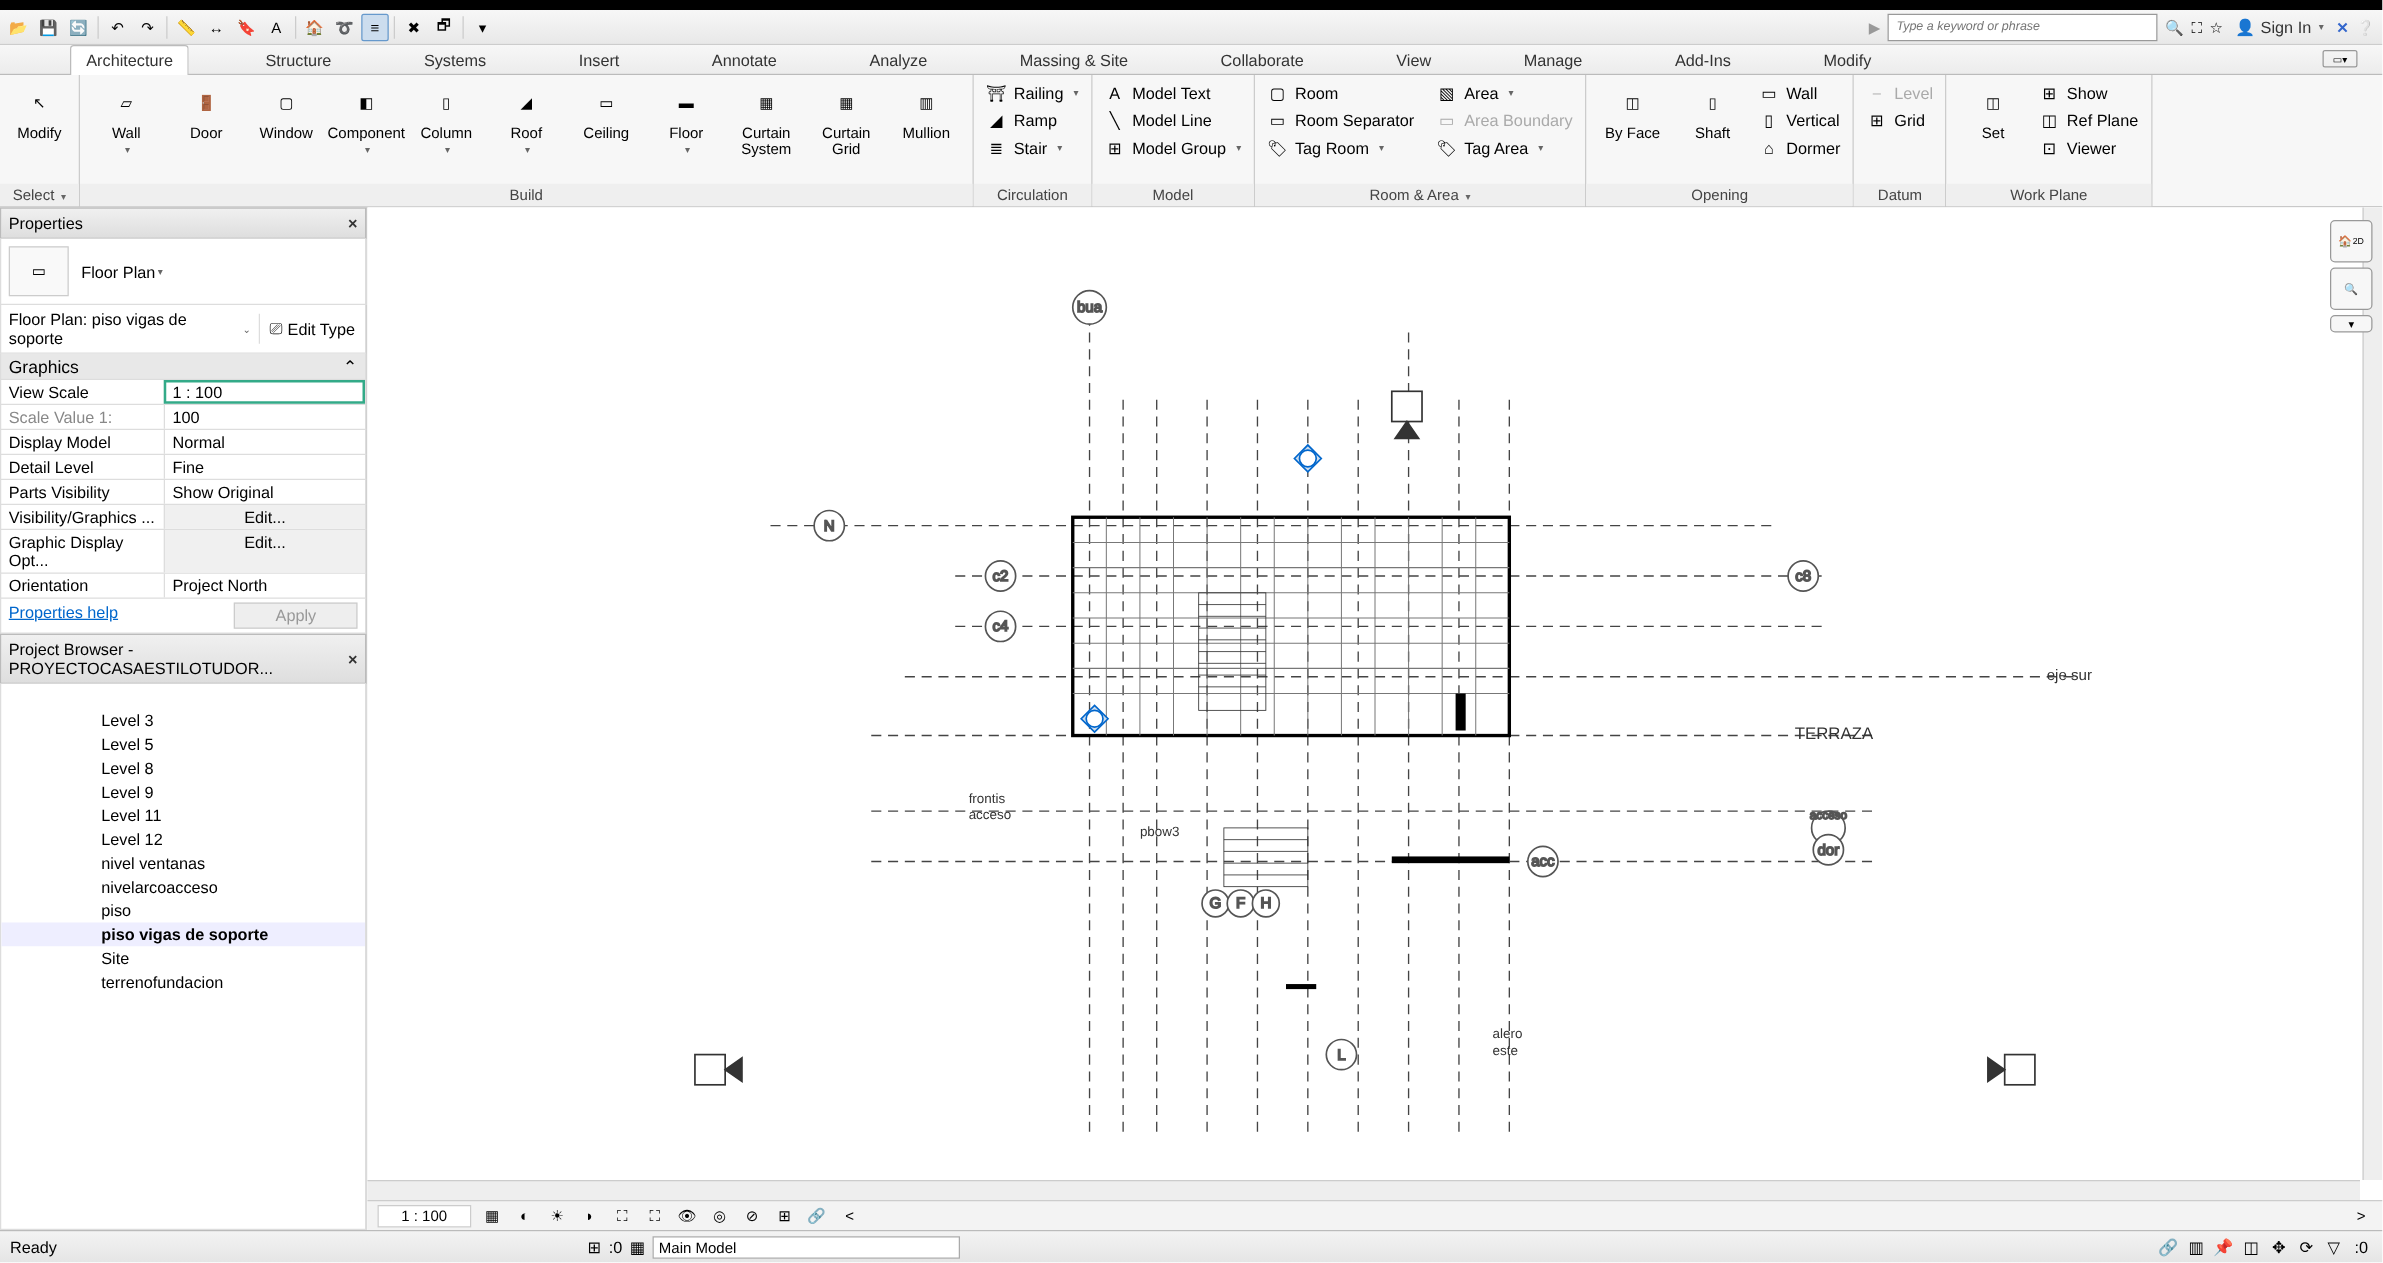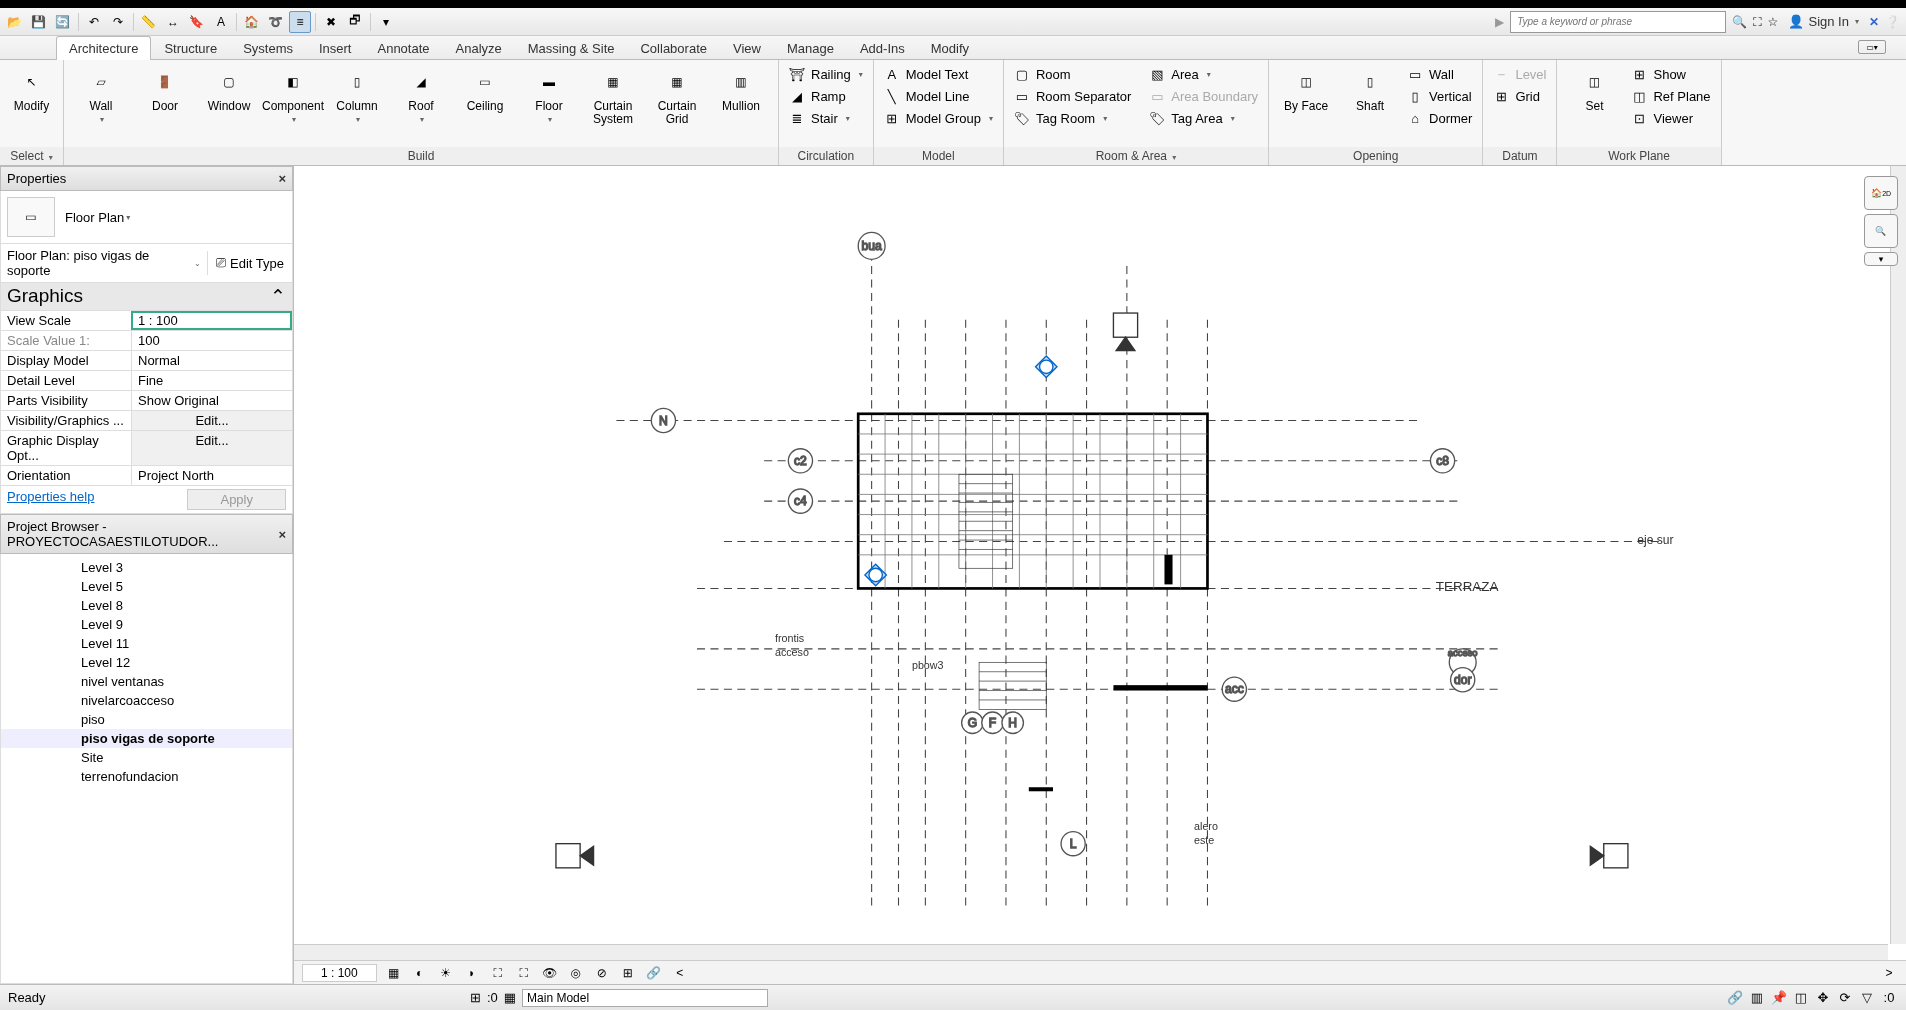--- a/index.html
+++ b/index.html
@@ -11,21 +11,21 @@
 
 .qat { height: 28px; background: linear-gradient(#f7f7f7,#e8e8e8); border-bottom: 1px solid #ccc; display: flex; align-items: center; padding: 0 4px; position: relative; }
 .qat .left { display: flex; gap: 2px; align-items: center; }
 .qat-btn { width: 22px; height: 22px; display: flex; align-items: center; justify-content: center; border-radius: 2px; cursor: pointer; }
 .qat-sep { width: 1px; height: 18px; background: #ccc; margin: 0 2px; }
 .qat .right { position: absolute; right: 6px; display: flex; align-items: center; gap: 6px; }
 .search-box { width: 216px; height: 22px; border: 1px solid #999; background: #fff; padding: 0 6px; font-style: italic; color: #888; font-size: 10px; }
 .signin { display: flex; align-items: center; gap: 4px; color: #333; font-size: 13px; padding: 0 4px; cursor: pointer; }
 
 
-.ribbon-tabs { height: 24px; background: linear-gradient(#f7f7f7,#ececec); display: flex; align-items: center; padding-left: 56px; border-bottom: 1px solid #bbb; position: relative; }
+.ribbon-tabs { height: 24px; background: linear-gradient(#f7f7f7,#ececec); display: flex; align-items: center; padding-left: 56px; border-bottom: 1px solid #bbb; position: relative; gap: 48px; }
 .rtab { padding: 4px 12px; font-size: 13px; color: #333; cursor: pointer; border: 1px solid transparent; border-bottom: none; }
 .rtab.active { background: #fff; border-color: #bbb; border-radius: 3px 3px 0 0; }
 .rtab-switch { position: absolute; right: 20px; top: 4px; width: 28px; height: 14px; border: 1px solid #999; border-radius: 2px; display:flex;align-items:center;justify-content:center;font-size:8px;}
 
 
 .ribbon { height: 106px; background: #f7f7f7; border-bottom: 1px solid #bbb; display: flex; }
 .panel { border-right: 1px solid #ccc; display: flex; flex-direction: column; }
 .panel-body { flex: 1; display: flex; align-items: flex-start; padding: 4px 6px; gap: 2px; }
 .panel-title { text-align: center; font-size: 12px; color: #444; padding: 2px 0; background: #efefef; }
 .big-btn { width: 62px; display: flex; flex-direction: column; align-items: center; justify-content: flex-start; padding: 2px 0; cursor: pointer; font-size: 12px; text-align: center; gap: 2px; }
@@ -44,33 +44,33 @@
 
 
 .palette-hdr { background: linear-gradient(#f0f0f0,#dedede); border: 1px solid #bbb; padding: 4px 6px; font-size: 13px; display: flex; justify-content: space-between; align-items: center; }
 .close-x { cursor: pointer; font-weight: bold; color: #333; }
 .type-sel { display: flex; align-items: center; padding: 6px; border: 1px solid #ddd; border-top: none; gap: 10px; background: #fff; }
 .type-sel .thumb { width: 48px; height: 40px; border: 1px solid #ccc; background: #f9f9f9; display:flex;align-items:center;justify-content:center;}
 .type-sel .dd2 { flex: 1; display: flex; align-items: center; font-size: 13px; }
 .edit-row { display: flex; align-items: center; border: 1px solid #ddd; border-top: none; }
 .edit-row .combo { flex: 1; padding: 4px 6px; display: flex; justify-content: space-between; align-items: center; font-size: 13px; }
 .edit-type { padding: 4px 8px; border-left: 1px solid #ddd; display: flex; align-items: center; gap: 4px; cursor: pointer; font-size: 13px; }
-.grp-hdr { background: #e8e8e8; padding: 2px 6px; font-size: 19px; border: 1px solid #ddd; border-top: none; display:flex;justify-content:space-between;}
+.grp-hdr { background: #e8e8e8; padding: 2px 6px; font-size: 14px; border: 1px solid #ddd; border-top: none; display:flex;justify-content:space-between;}
 .prop-row { display: flex; border: 1px solid #ddd; border-top: none; font-size: 13px; }
 .prop-row .k { width: 130px; padding: 2px 6px; }
 .prop-row .v { flex: 1; padding: 2px 6px; border-left: 1px solid #ddd; }
 .prop-row .v.input { outline: 2px solid #3a8; outline-offset: -2px; }
 .prop-row .v.btn { text-align: center; background: #f0f0f0; cursor: pointer; }
 .prop-row.dim .k { color: #888; }
 .help-row { display: flex; justify-content: space-between; padding: 3px 6px; border: 1px solid #ddd; border-top:none; font-size: 13px;}
 .help-row a { color: #06c; text-decoration: underline; cursor: pointer; }
 .apply { background: #eee; padding: 2px 32px; color: #999; border: 1px solid #ccc; }
 
 
-.pb-body { flex: 1; overflow: auto; border: 1px solid #ddd; border-top: none; padding: 4px 0; background: #fff;}
+.pb-body { flex: 1; overflow: auto; border: 1px solid #ddd; border-top: none; padding: 20px 0; background: #fff;}
 .pb-item { padding: 2px 6px 2px 80px; font-size: 13px; cursor: pointer; }
 .pb-item.bold { font-weight: bold; background: #eef; }
 
 
 .canvas { position: absolute; inset: 0; background: #fff; }
 .view-ctrl { position: absolute; right: 6px; top: 10px; width: 36px; display: flex; flex-direction: column; gap: 4px; }
 .view-ctrl .vc { width: 34px; height: 34px; border: 1px solid #999; border-radius: 4px; background: #f7f7f7; display:flex;align-items:center;justify-content:center;font-size:9px;cursor:pointer;}
 .win-ctrl { position: absolute; right: 8px; top: 4px; display: flex; gap: 2px; }
 .win-ctrl span { width: 18px; height: 16px; border: 1px solid #999; background:#eee; display:flex;align-items:center;justify-content:center;font-size:10px;cursor:pointer;}
 .view-bar { position: absolute; bottom: 0; left: 0; right: 0; height: 24px; border-top: 1px solid #ccc; background: #f3f3f3; display: flex; align-items: center; padding: 0 8px; gap: 8px; font-size: 12px;}

